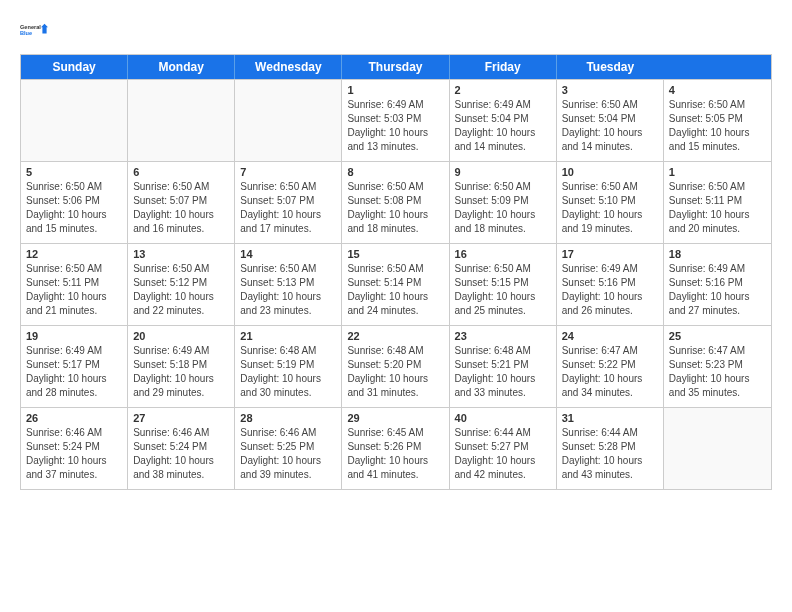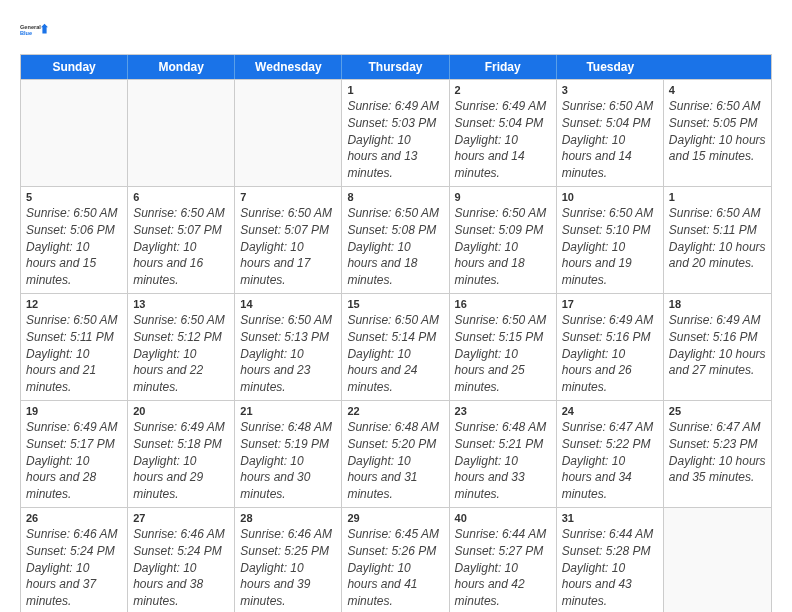--- a/index.html
+++ b/index.html
@@ -84,24 +84,23 @@
     }
     .cal-cell:last-child { border-right: none; }
     .cal-cell.empty { background: #f9f9f9; }
     .cell-day {
       font-size: 11px;
       font-weight: bold;
       color: #333;
       margin-bottom: 2px;
     }
     .cell-info {
-      font-size: 12px;
+      font-size: 10px;
       color: #444;
       line-height: 1.4;
-      font-style: italic;
     }
   </style>
 </head>
 <body>
 
 <div class="page">
   <div class="header">
     <div class="logo">
       <svg class="logo-icon" viewBox="0 0 80 40" width="80" height="40">
           <text x="0" y="18" font-size="16" font-weight="bold" fill="#333">General</text>

